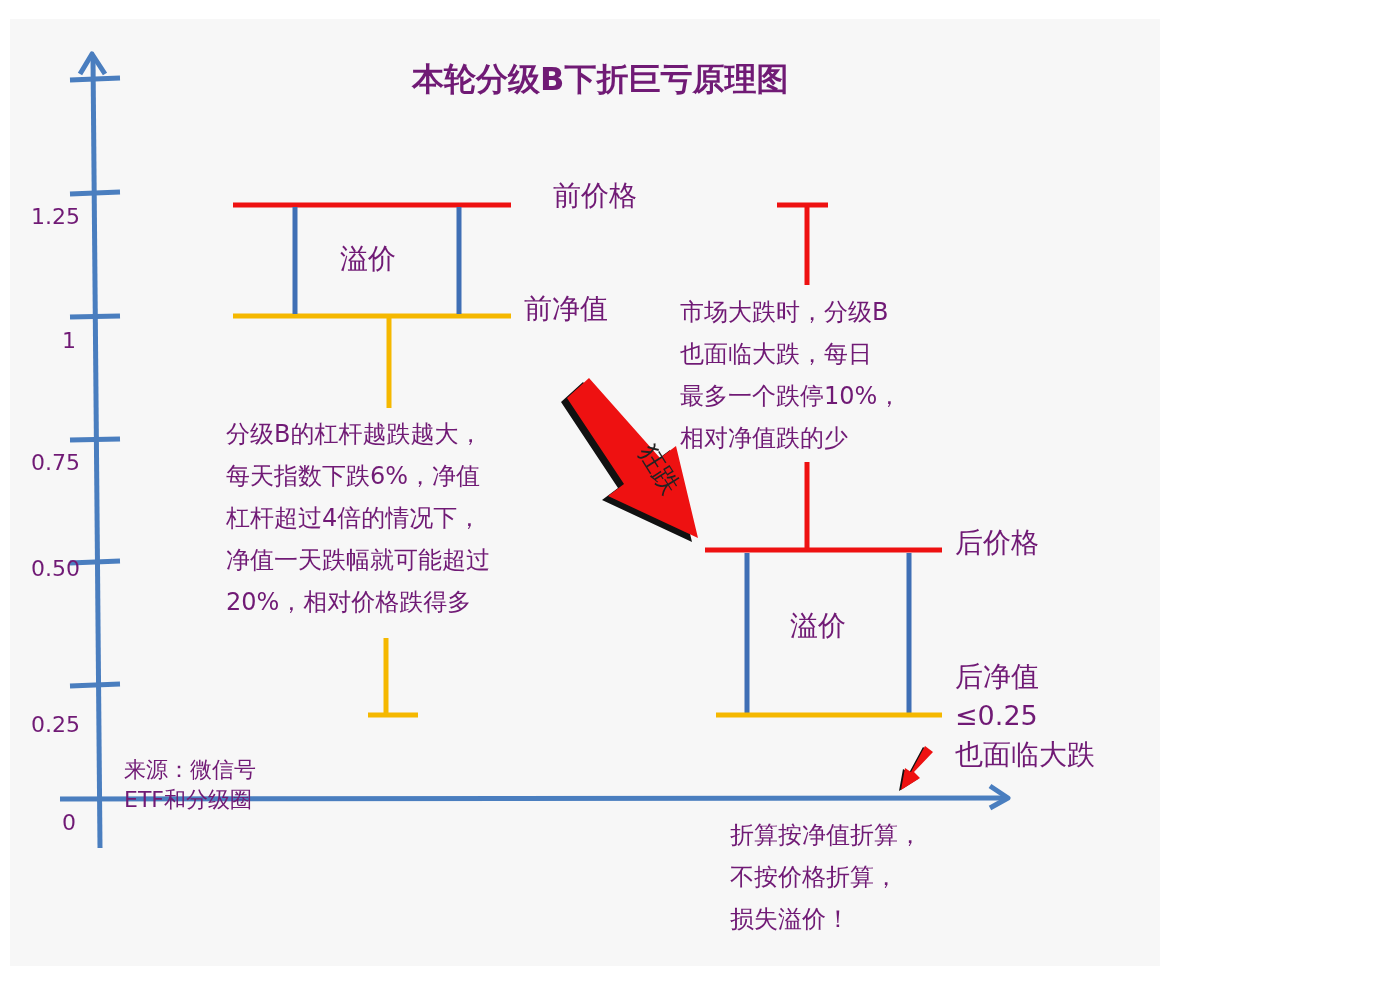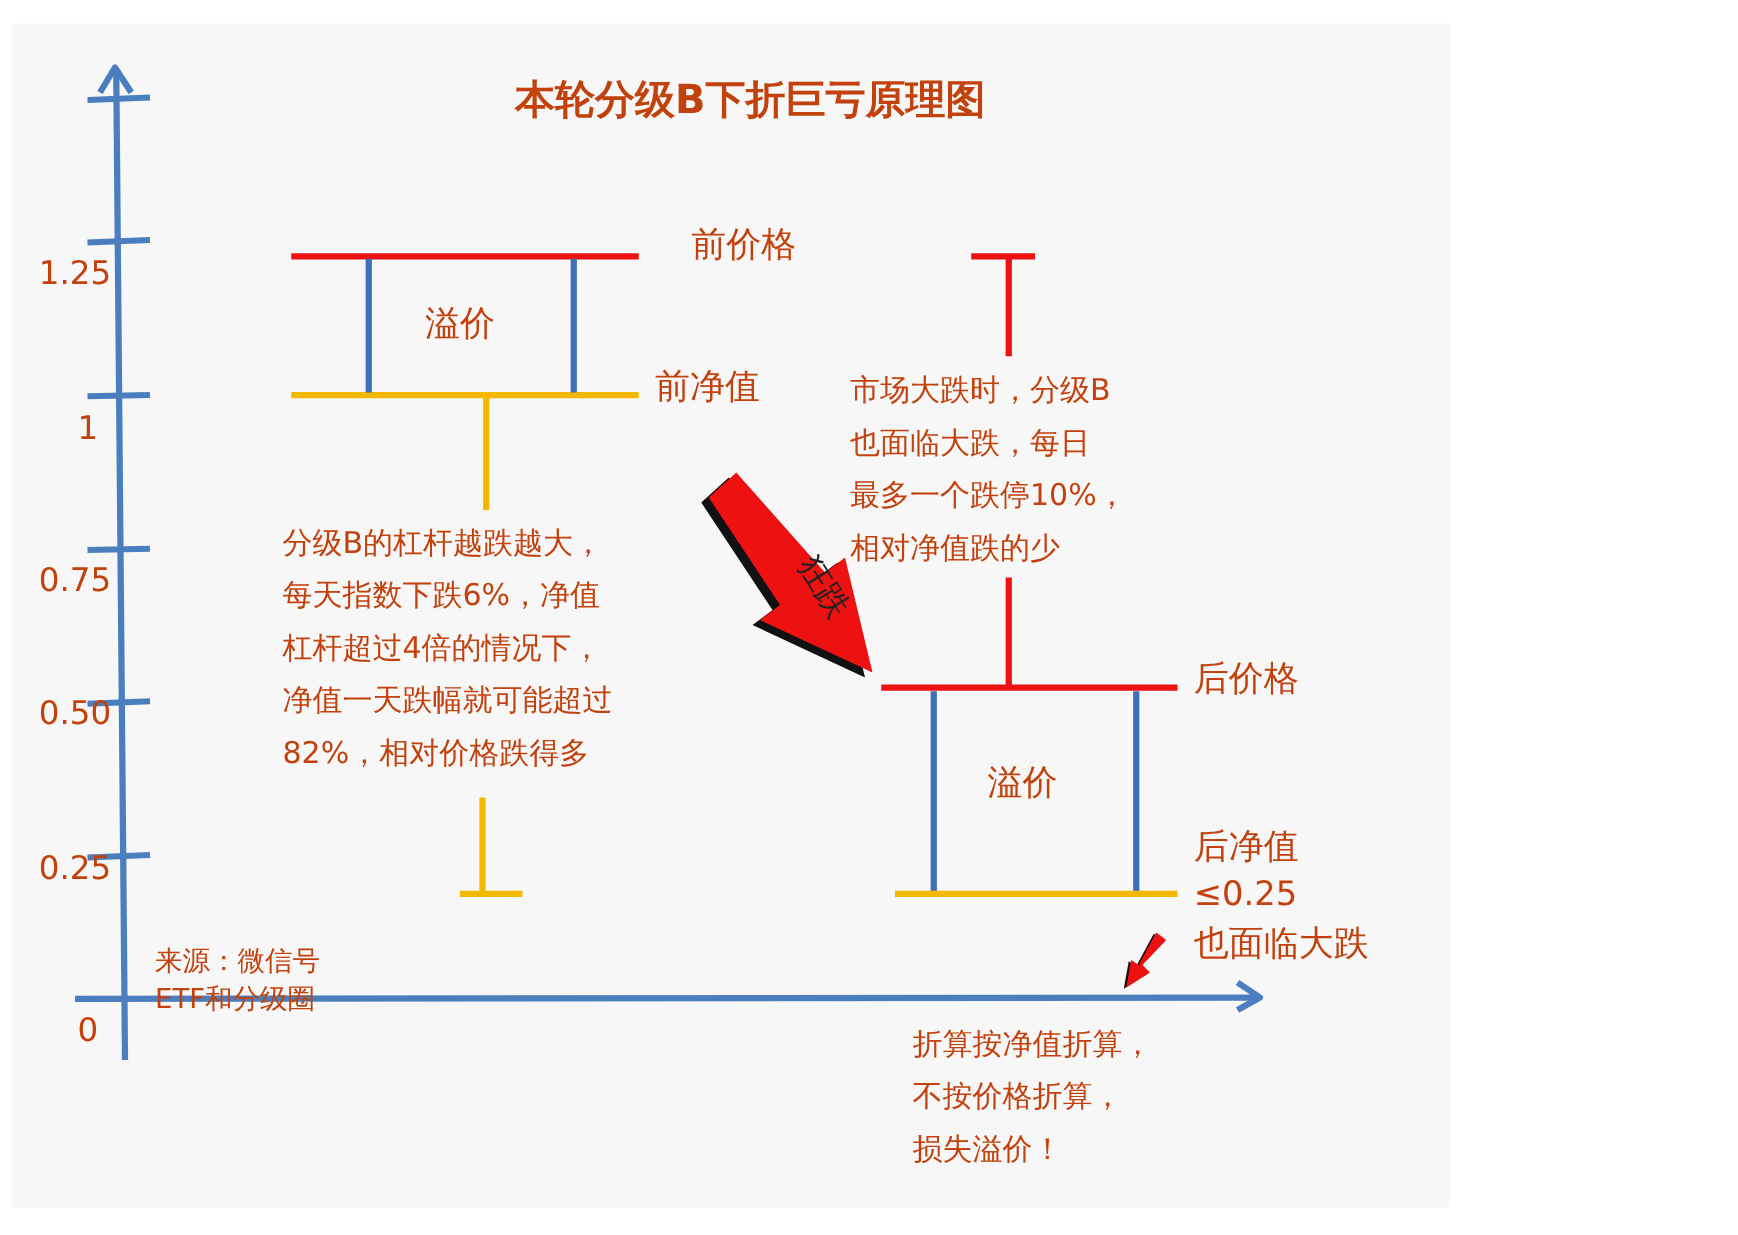--- a/index.html
+++ b/index.html
@@ -1,22 +1,22 @@
 <!DOCTYPE html>
 <html><head>
 <meta charset="utf-8">
 <style>
   html, body { margin:0; padding:0; background:#ffffff; }
   body { width:1390px; height:988px; position:relative; overflow:hidden;
          font-family:"DejaVu Sans", "Liberation Sans", sans-serif; color:#1a1a1a; }
   .panel { position:absolute; left:10px; top:19px; width:1150px; height:947px; background:#f7f7f7; }
   svg.diagram { position:absolute; left:0; top:0; }
-  .txt { position:absolute; white-space:nowrap; color:#c2410c; }
+  .txt { position:absolute; white-space:nowrap; color:#701a75; }
   .title { font-size:32px; font-weight:bold; left:412px; top:58px; letter-spacing:0px; }
-  .tick { font-size:26px; }
+  .tick { font-size:22px; }
   .lbl { font-size:28px; }
   .para { font-size:24px; line-height:42px; white-space:pre; }
   .src { font-size:22px; line-height:30px; white-space:pre;margin-top:32px; }
 </style>
 </head>
 <body>
 
 <div class="panel"></div>
 
 <svg class="diagram" width="1390" height="988">
@@ -68,38 +68,38 @@
     <polygon points="925,746 933,752 914,772 920,778 901,790 905,768 911,772" fill="#ee1111"></polygon>
   </g>
 </svg>
 
 <div class="txt title">本轮分级B下折巨亏原理图</div>
 
 <div class="txt tick" style="left:31px;top:204px;">1.25</div>
 <div class="txt tick" style="left:62px;top:328px;">1</div>
 <div class="txt tick" style="left:31px;top:450px;">0.75</div>
 <div class="txt tick" style="left:31px;top:556px;">0.50</div>
-<div class="txt tick" style="left:31px;top:680px;">0.25</div>
+<div class="txt tick" style="left:31px;top:712px;">0.25</div>
 <div class="txt tick" style="left:62px;top:810px;">0</div>
 
 <div class="txt lbl" style="left:524px;top:177px;margin-left:29px;">前价格</div>
 <div class="txt lbl" style="left:524px;top:290px;">前净值</div>
 <div class="txt lbl" style="left:340px;top:240px;">溢价</div>
 
 <div class="txt lbl" style="left:955px;top:524px;">后价格</div>
 <div class="txt lbl" style="left:955px;top:658px;text-align:center;">后净值</div>
 <div class="txt lbl" style="left:955px;top:700px;font-size:27px;">≤0.25</div>
 <div class="txt lbl" style="left:955px;top:736px;">也面临大跌</div>
 <div class="txt lbl" style="left:790px;top:607px;">溢价</div>
 
 <div class="txt para" style="left:226px;top:413px;">分级B的杠杆越跌越大，
 每天指数下跌6%，净值
 杠杆超过4倍的情况下，
 净值一天跌幅就可能超过
-82%，相对价格跌得多</div>
+20%，相对价格跌得多</div>
 <div class="txt para" style="left:680px;top:291px;">市场大跌时，分级B
 也面临大跌，每日
 最多一个跌停10%，
 相对净值跌的少</div>
 <div class="txt para" style="left:730px;top:814px;">折算按净值折算，
 不按价格折算，
 损失溢价！</div>
 
 <div class="txt src" style="left:124px;top:723px;">来源：微信号
 ETF和分级圈</div>

